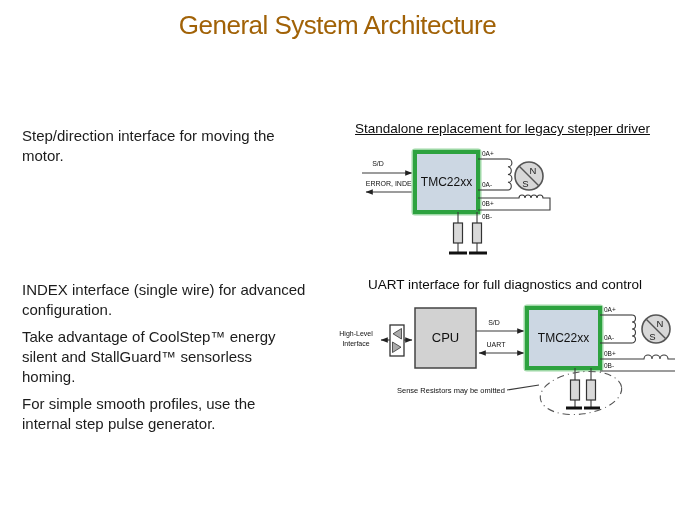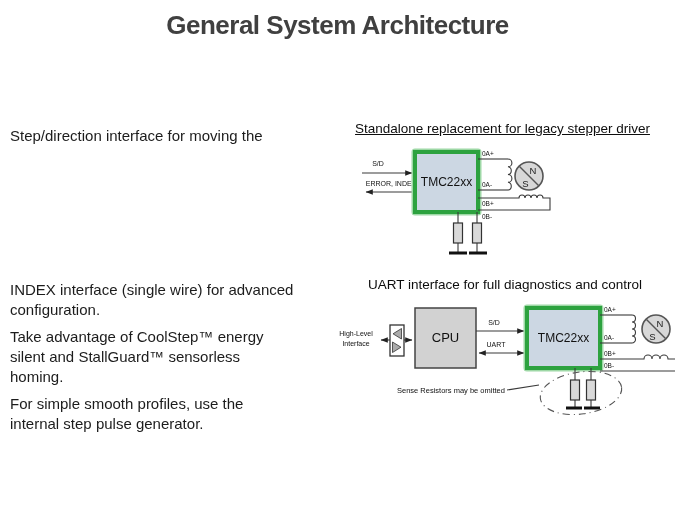--- a/index.html
+++ b/index.html
@@ -2,29 +2,29 @@
 <html><head>
 <meta charset="utf-8">
 <style>
   html,body { margin:0; padding:0; }
   body {
     width:675px; height:506px; position:relative; background:#ffffff;
     font-family:"Liberation Sans", sans-serif; overflow:hidden;
   }
   .slide-title {
     position:absolute; top:10px; left:0; width:675px; text-align:center;
-    font-size:26px; font-weight:bold; color:#404040; letter-spacing:-0.5px;
+    font-size:26px; font-weight:normal; color:#a16207; letter-spacing:-0.5px;
   }
   .text-col {
     position:absolute; left:10px; width:324px;
     font-size:15px; line-height:20px; color:#1c1c1c;
   }
   #blockA { top:126px; }
   #blockB { top:280px; }
-  .para { margin:0 0 7px 0; }
+  .para { margin:0 0 7px 12px; }
   .diag-heading {
     position:absolute; font-size:13.5px; color:#0d0d0d; text-align:center; white-space:nowrap;
   }
   #headingTop { left:330px; top:121px; width:345px;text-decoration:underline; }
   #headingBottom { left:335px; top:277px; width:340px; }
   svg { position:absolute; font-family:"Liberation Sans", sans-serif; }
   #diagTop { left:330px; top:140px; }
   #diagBottom { left:330px; top:295px; }
   .wire { stroke:#3a3a3a; stroke-width:1.1; fill:none; }
   .pinlbl { font-size:6.5px; fill:#111; }
@@ -38,20 +38,21 @@
   .motor-t { font-size:9.5px; fill:#222; }
 </style>
 </head>
 <body>
 
 <div class="slide-title">General System Architecture</div>
 
 <div class="text-col" id="blockA">
   <div class="para">
     <div>Step/direction interface for moving the</div>
+    <div>motor.</div>
   </div>
 </div>
 
 <div class="text-col" id="blockB">
   <div class="para">
     <div>INDEX interface (single wire) for advanced</div>
     <div>configuration.</div>
   </div>
   <div class="para">
     <div>Take advantage of CoolStep™ energy</div>

